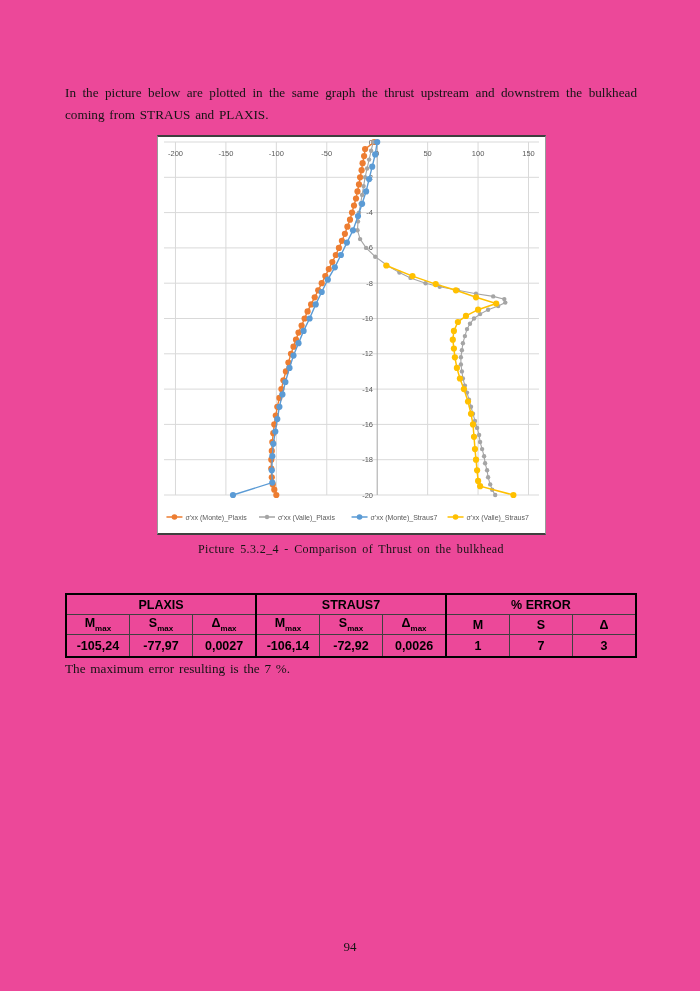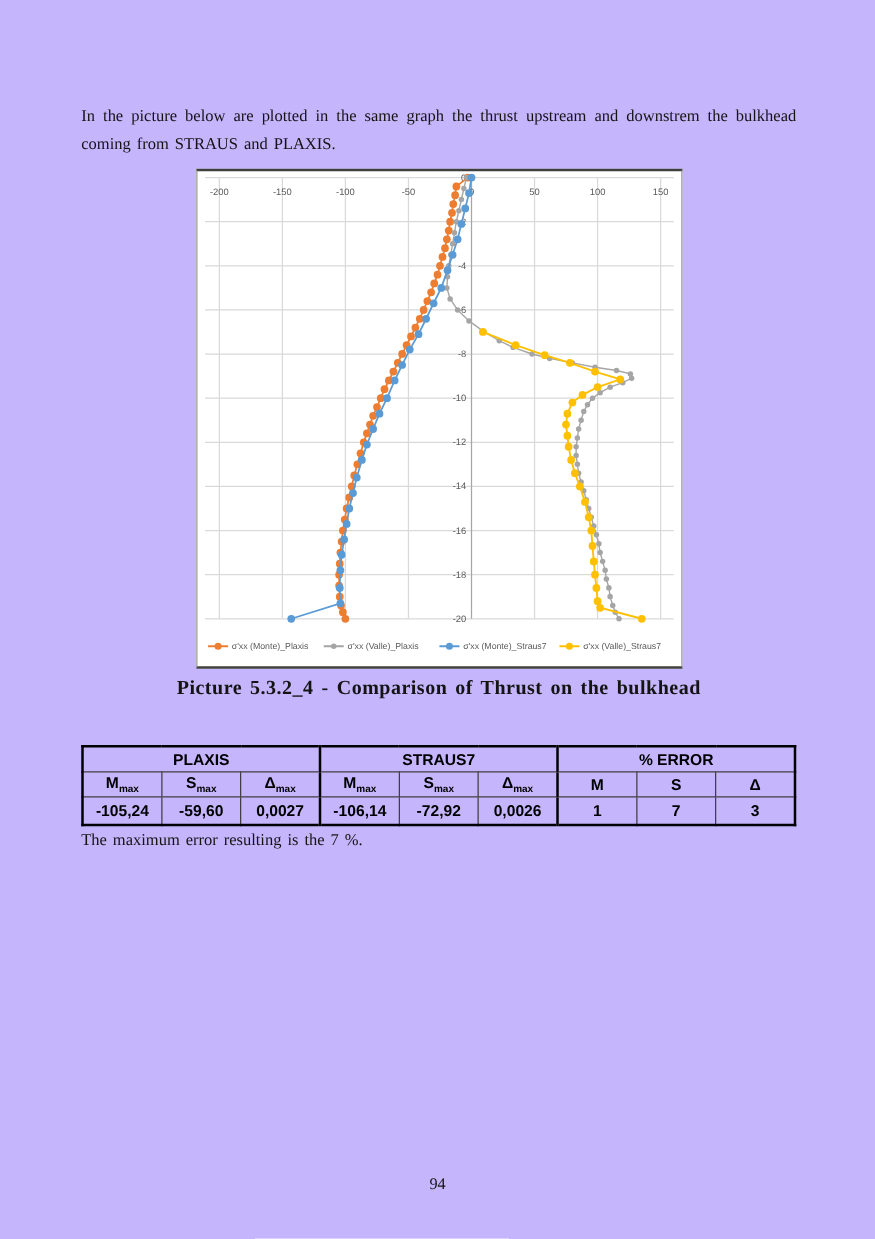--- a/index.html
+++ b/index.html
@@ -1,19 +1,19 @@
 <!DOCTYPE html>
 <html><head>
 <meta charset="utf-8">
 <style>
   html,body{margin:0;padding:0;background:#ffffff;}
   .page{
     position:relative;
     width:700px;height:991px;
-    background:#c4b5fd;
+    background:#ec4899;
     box-sizing:border-box;
     padding:82px 63px 0 65px;
     font-family:"Liberation Serif",serif;
     color:#141414;
     overflow:hidden;
   }
   p.body-text{
     margin:0;
     font-size:13.2px;
     line-height:22px;
@@ -28,22 +28,22 @@
     border-left:1px solid #9a9a9a;
     border-right:1px solid #9a9a9a;
     background:#ffffff;
   }
   .chart-figure svg{display:block;}
   .tick{font:7.5px "Liberation Sans",sans-serif;fill:#595959;}
   .legend-label{font:7px "Liberation Sans",sans-serif;fill:#595959;}
   .caption{
     margin:7px 0 0;
     text-align:center;
-    font-weight:bold;
-    font-size:16px;
+    font-weight:normal;
+    font-size:12px;
     letter-spacing:0.4px;
     word-spacing:2px;
   }
   .para2{margin-top:52px;}
   table.results{
     width:100%;
     margin-top:36px;
     border-collapse:collapse;
     border:2px solid #000;
     font-family:"Liberation Sans",sans-serif;
@@ -335,21 +335,21 @@
           <th>S<sub>max</sub></th>
           <th>Δ<sub>max</sub></th>
           <th class="sep">M</th>
           <th>S</th>
           <th>Δ</th>
         </tr>
       </thead>
     <tbody>
         <tr>
           <td>-105,24</td>
-          <td>-59,60</td>
+          <td>-77,97</td>
           <td>0,0027</td>
           <td class="sep">-106,14</td>
           <td>-72,92</td>
           <td>0,0026</td>
           <td class="sep">1</td>
           <td>7</td>
           <td>3</td>
         </tr>
       </tbody>
   </table>

